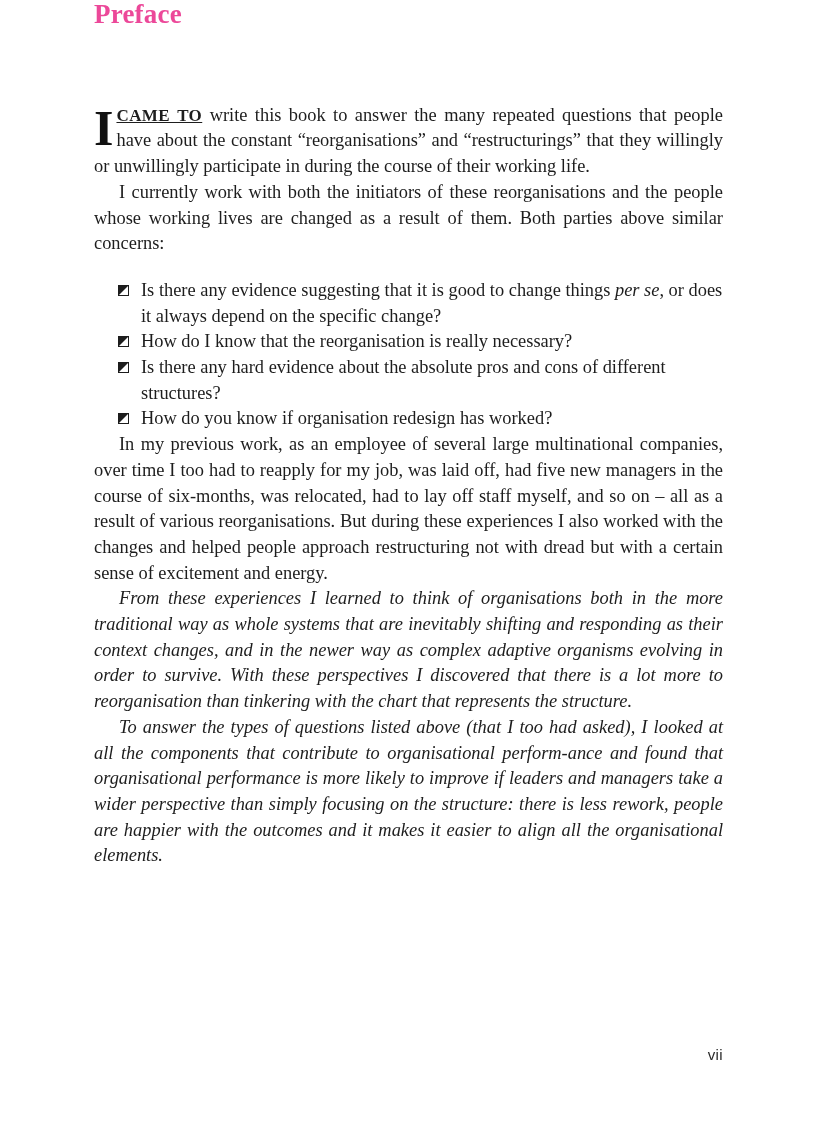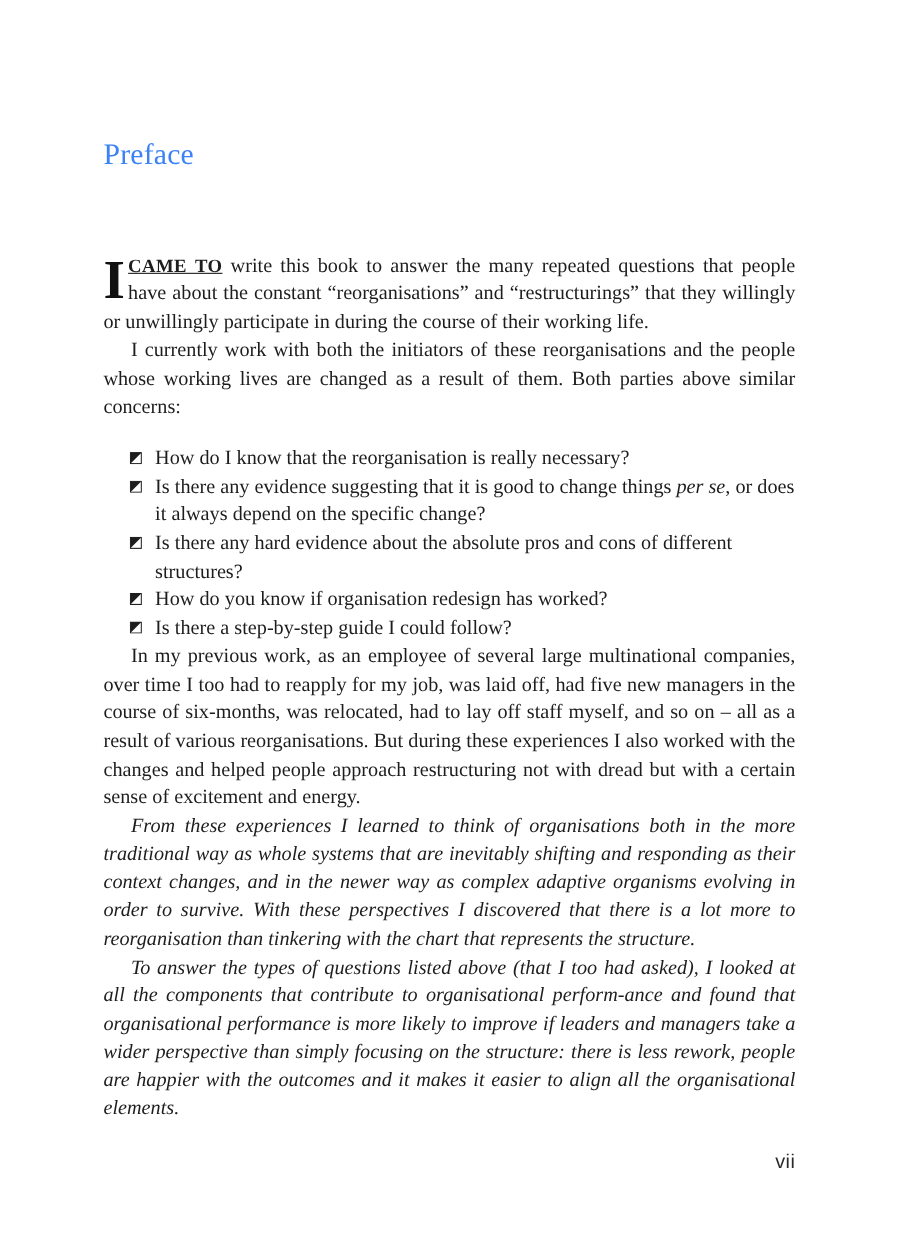--- a/index.html
+++ b/index.html
@@ -28,26 +28,25 @@
   
   .content {
     position: absolute;
     left: 94px;
     top: 0;
     width: 629px;   
   }
 
   .page-title {
     font-size: 27px;
-    font-weight: normal;
+    font-weight: bold;
     letter-spacing: 0.2px;
     margin: 0;
-    padding-top: 126px;
     line-height: 1.1;
-    color: #3b82f6;
+    color: #ec4899;
   }
 
   .body-block {
     margin-top: 73px;
   }
 
   p.para {
     margin: 0;
     font-size: 18.4px;
     line-height: 25.7px;
@@ -115,21 +114,21 @@
   .tight { margin-top: 0; font-style: italic; }
 
   
   .folio {
     position: absolute;
     left: 0;
     top: 1046px;
     width: 723px;
     text-align: right;
     font-family: "Liberation Sans", "DejaVu Sans", sans-serif;
-    font-size: 18px;
+    font-size: 15px;
     color: #2a2a2a;
     letter-spacing: 0.4px;
   }
 </style>
 </head>
 <body>
 
 <div class="page">
   <div class="content">
 
@@ -145,62 +144,53 @@
 
       <ul class="q-list">
 
         <li>
           <span class="bullet-mark">
             <svg width="11" height="11" viewBox="0 0 11 11">
               <rect x="0.5" y="0.5" width="10" height="10" fill="#ffffff" stroke="#1d1d1d" stroke-width="1"></rect>
               <polygon points="0.5,0.5 10.5,0.5 0.5,10.5" fill="#1d1d1d"></polygon>
             </svg>
           </span>
+          <span>Is there any evidence suggesting that it is good to change things </span><span class="italic">per se</span><span>, or does it always depend on the specific change?</span>
+        </li>
+
+        <li>
+          <span class="bullet-mark">
+            <svg width="11" height="11" viewBox="0 0 11 11">
+              <rect x="0.5" y="0.5" width="10" height="10" fill="#ffffff" stroke="#1d1d1d" stroke-width="1"></rect>
+              <polygon points="0.5,0.5 10.5,0.5 0.5,10.5" fill="#1d1d1d"></polygon>
+            </svg>
+          </span>
           <span>How do I know that the reorganisation is really necessary?</span>
         </li>
 
         <li>
           <span class="bullet-mark">
             <svg width="11" height="11" viewBox="0 0 11 11">
               <rect x="0.5" y="0.5" width="10" height="10" fill="#ffffff" stroke="#1d1d1d" stroke-width="1"></rect>
               <polygon points="0.5,0.5 10.5,0.5 0.5,10.5" fill="#1d1d1d"></polygon>
             </svg>
           </span>
-          <span>Is there any evidence suggesting that it is good to change things </span><span class="italic">per se</span><span>, or does it always depend on the specific change?</span>
-        </li>
-
-        <li>
-          <span class="bullet-mark">
-            <svg width="11" height="11" viewBox="0 0 11 11">
-              <rect x="0.5" y="0.5" width="10" height="10" fill="#ffffff" stroke="#1d1d1d" stroke-width="1"></rect>
-              <polygon points="0.5,0.5 10.5,0.5 0.5,10.5" fill="#1d1d1d"></polygon>
-            </svg>
-          </span>
           <span>Is there any hard evidence about the absolute pros and cons of different structures?</span>
         </li>
 
         <li>
           <span class="bullet-mark">
             <svg width="11" height="11" viewBox="0 0 11 11">
               <rect x="0.5" y="0.5" width="10" height="10" fill="#ffffff" stroke="#1d1d1d" stroke-width="1"></rect>
               <polygon points="0.5,0.5 10.5,0.5 0.5,10.5" fill="#1d1d1d"></polygon>
             </svg>
           </span>
           <span>How do you know if organisation redesign has worked?</span>
         </li>
 
-        <li>
-          <span class="bullet-mark">
-            <svg width="11" height="11" viewBox="0 0 11 11">
-              <rect x="0.5" y="0.5" width="10" height="10" fill="#ffffff" stroke="#1d1d1d" stroke-width="1"></rect>
-              <polygon points="0.5,0.5 10.5,0.5 0.5,10.5" fill="#1d1d1d"></polygon>
-            </svg>
-          </span>
-          <span>Is there a step-by-step guide I could follow?</span>
-        </li>
 
       </ul>
 
       <p class="para indent after-list">In my previous work, as an employee of several large multinational companies, over time I too had to reapply for my job, was laid off, had five new managers in the course of six-months, was relocated, had to lay off staff myself, and so on – all as a result of various reorganisations. But during these experiences I also worked with the changes and helped people approach restructuring not with dread  but with a certain sense of excitement and energy.</p>
 
       <p class="para indent tight">From these experiences I learned to think of organisations both in the more traditional way as whole systems that are inevitably shifting and responding as their context changes, and in the newer way as complex adaptive organisms evolving in order to survive. With these perspectives I discovered that there is a lot more to reorganisation than tinkering with the chart that represents the structure.</p>
 
       <p class="para indent tight">To answer the types of questions listed above (that I too had asked), I looked at all the components that contribute to organisational perform-ance and found that organisational performance is more likely to improve if leaders and managers take a wider perspective than simply focusing on the structure: there is less rework, people are happier with the outcomes and it makes it easier to align all the organisational elements.</p>
 
     </div>

